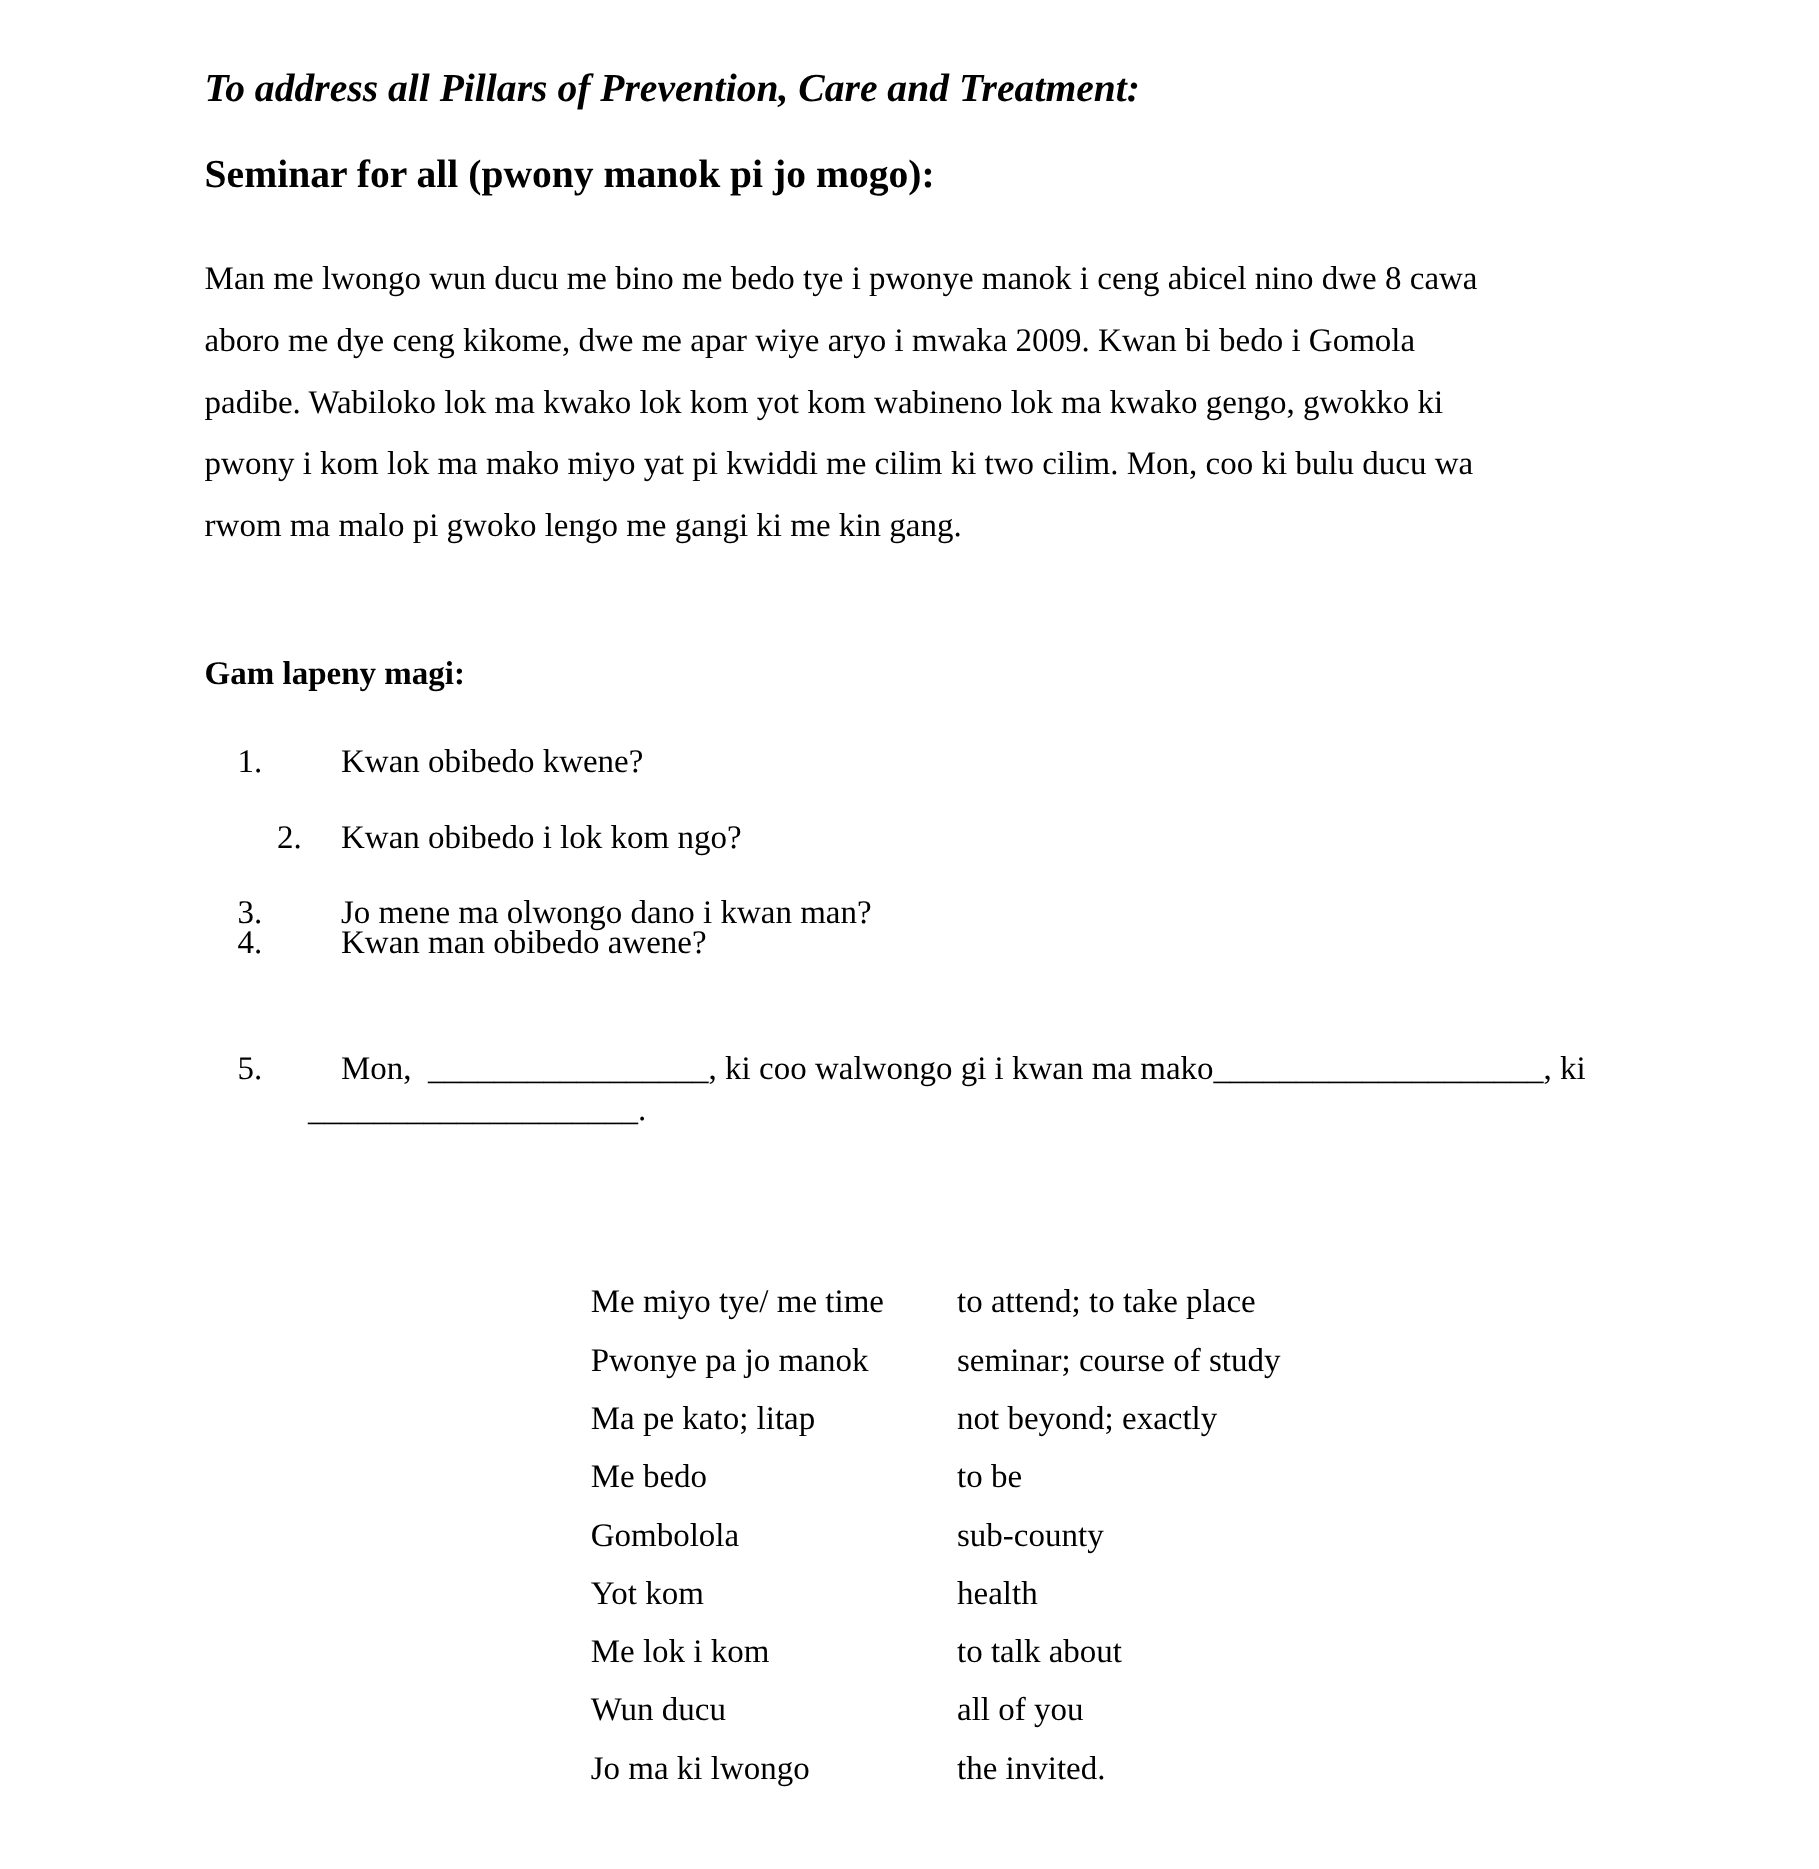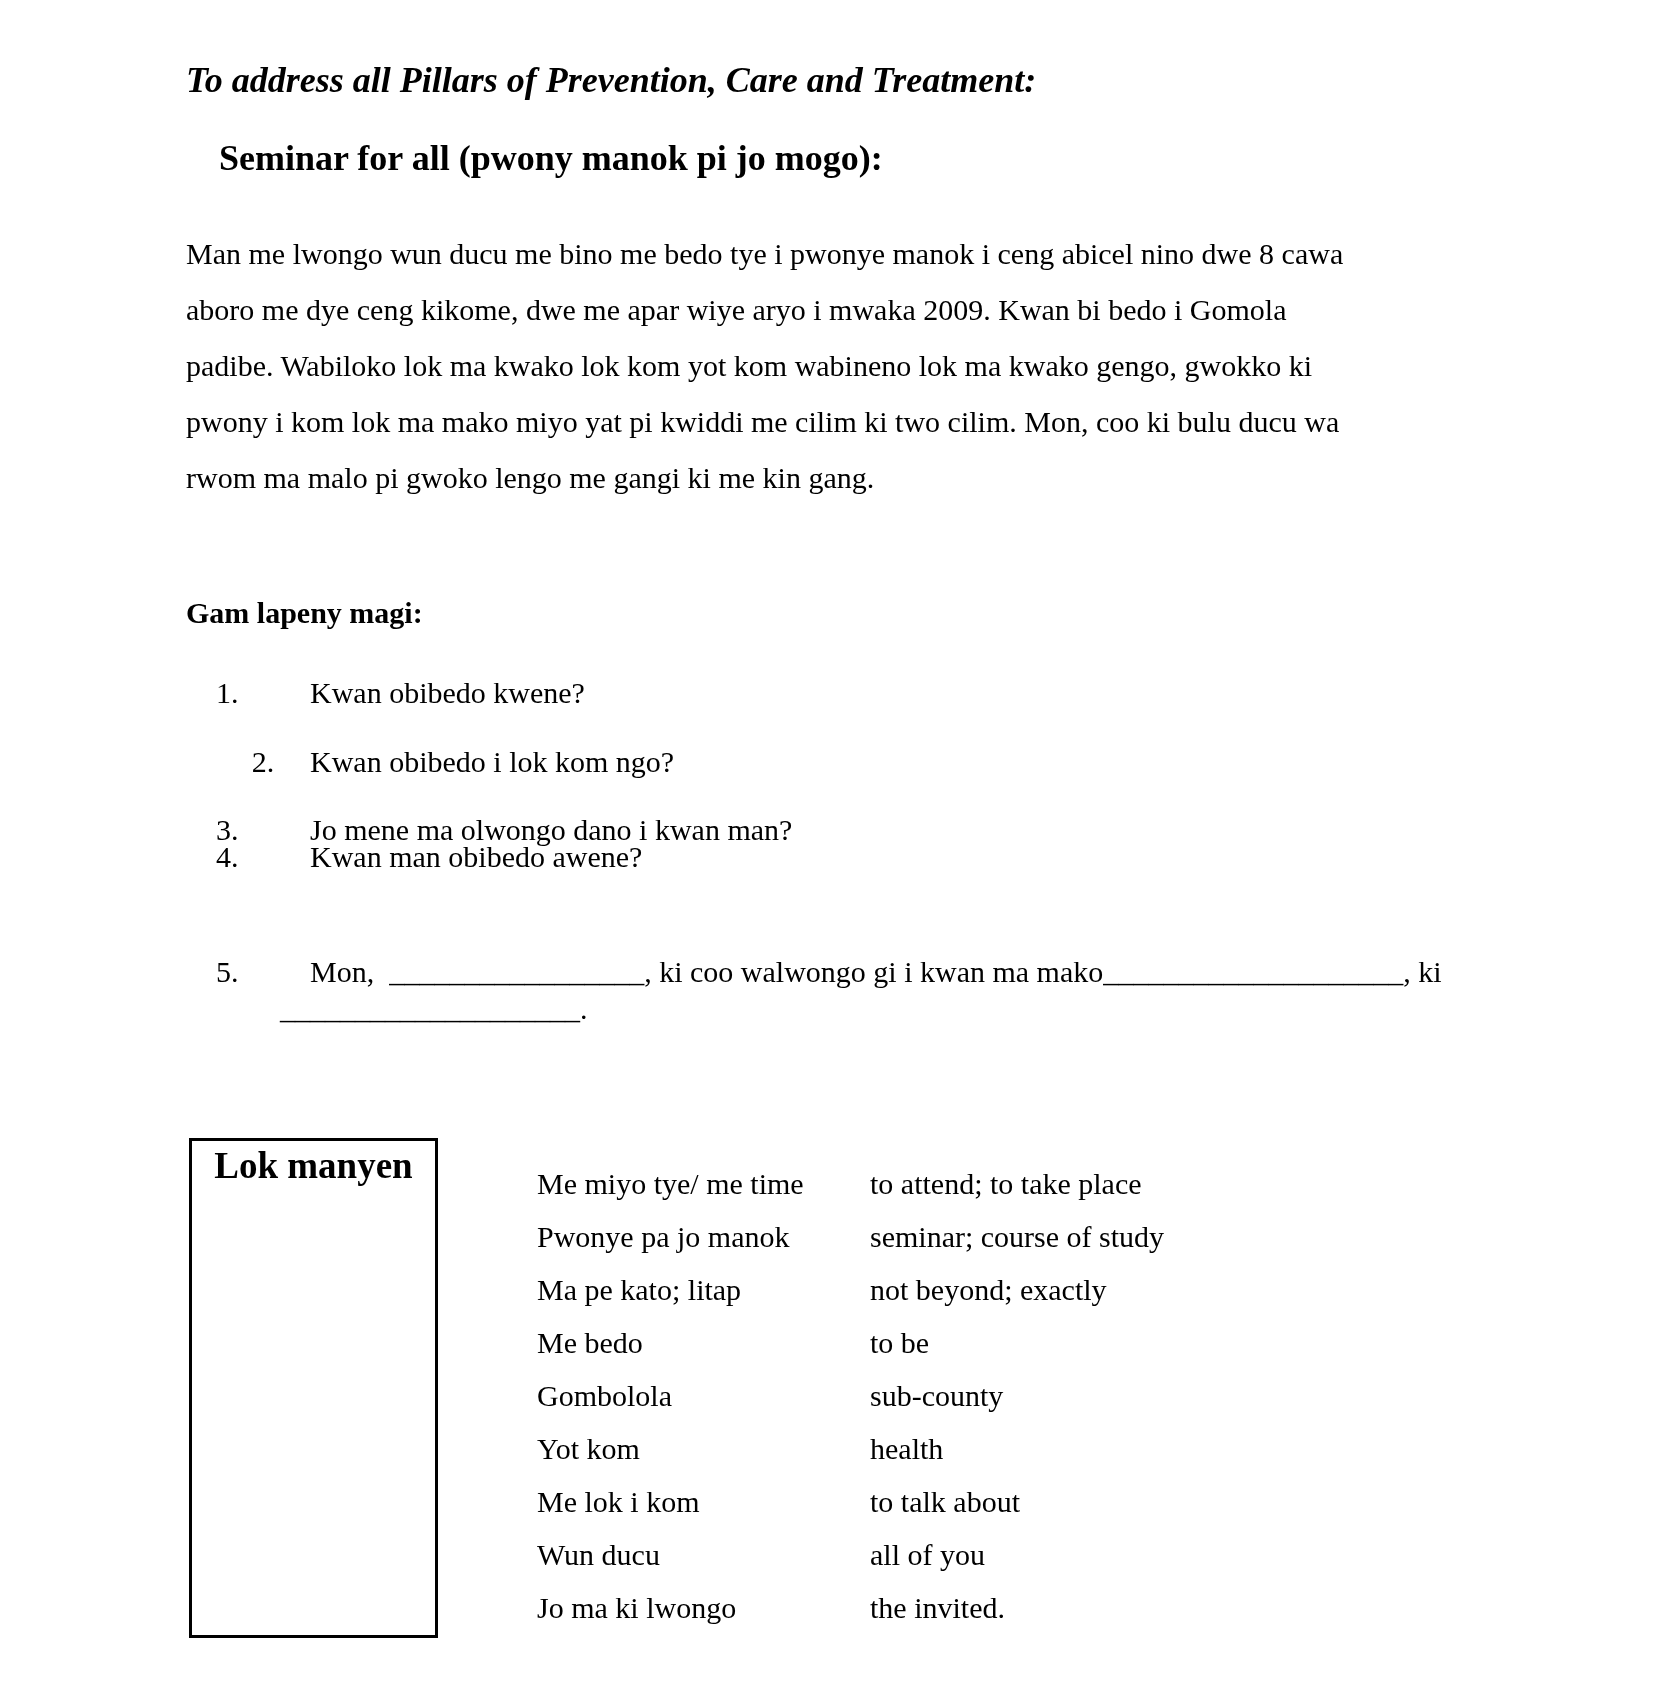--- a/index.html
+++ b/index.html
@@ -23,21 +23,20 @@
     font-style: italic;
   }
   .h2 {
     position: absolute;
     left: 186px;
     top: 140px;
     font-size: 36px;
     font-weight: bold;
     line-height: 1;
     white-space: nowrap;
-    margin-left: 33px;
   }
   .para {
     position: absolute;
     left: 186px;
     top: 226px;
     font-size: 30px;
     line-height: 56px;
   }
   .pline { white-space: nowrap; }
   .qhead {
@@ -131,23 +130,20 @@
     <span class="qnum">3.</span><span class="qtext">Jo mene ma olwongo dano i kwan man?</span>
   </div>
   <div class="qrow q4">
     <span class="qnum">4.</span><span class="qtext">Kwan man obibedo awene?</span>
   </div>
   <div class="qrow q5">
     <span class="qnum">5.</span><span class="qtext">Mon,  _________________, ki coo walwongo gi i kwan ma mako____________________, ki</span>
   </div>
   <div class="qcont q5cont">____________________.</div>
 
-  <div class="lok-box">
-    <div class="lok-title">Lok manyen</div>
-  </div>
 
   <div class="vocab">
     <div class="vrow"><span class="vterm">Me miyo tye/ me time</span><span class="vdef">to attend; to take place</span></div>
     <div class="vrow"><span class="vterm">Pwonye pa jo manok</span><span class="vdef">seminar; course of study</span></div>
     <div class="vrow"><span class="vterm">Ma pe kato; litap</span><span class="vdef">not beyond; exactly</span></div>
     <div class="vrow"><span class="vterm">Me bedo</span><span class="vdef">to be</span></div>
     <div class="vrow"><span class="vterm">Gombolola</span><span class="vdef">sub-county</span></div>
     <div class="vrow"><span class="vterm">Yot kom</span><span class="vdef">health</span></div>
     <div class="vrow"><span class="vterm">Me lok i kom</span><span class="vdef">to talk about</span></div>
     <div class="vrow"><span class="vterm">Wun ducu</span><span class="vdef">all of you</span></div>

